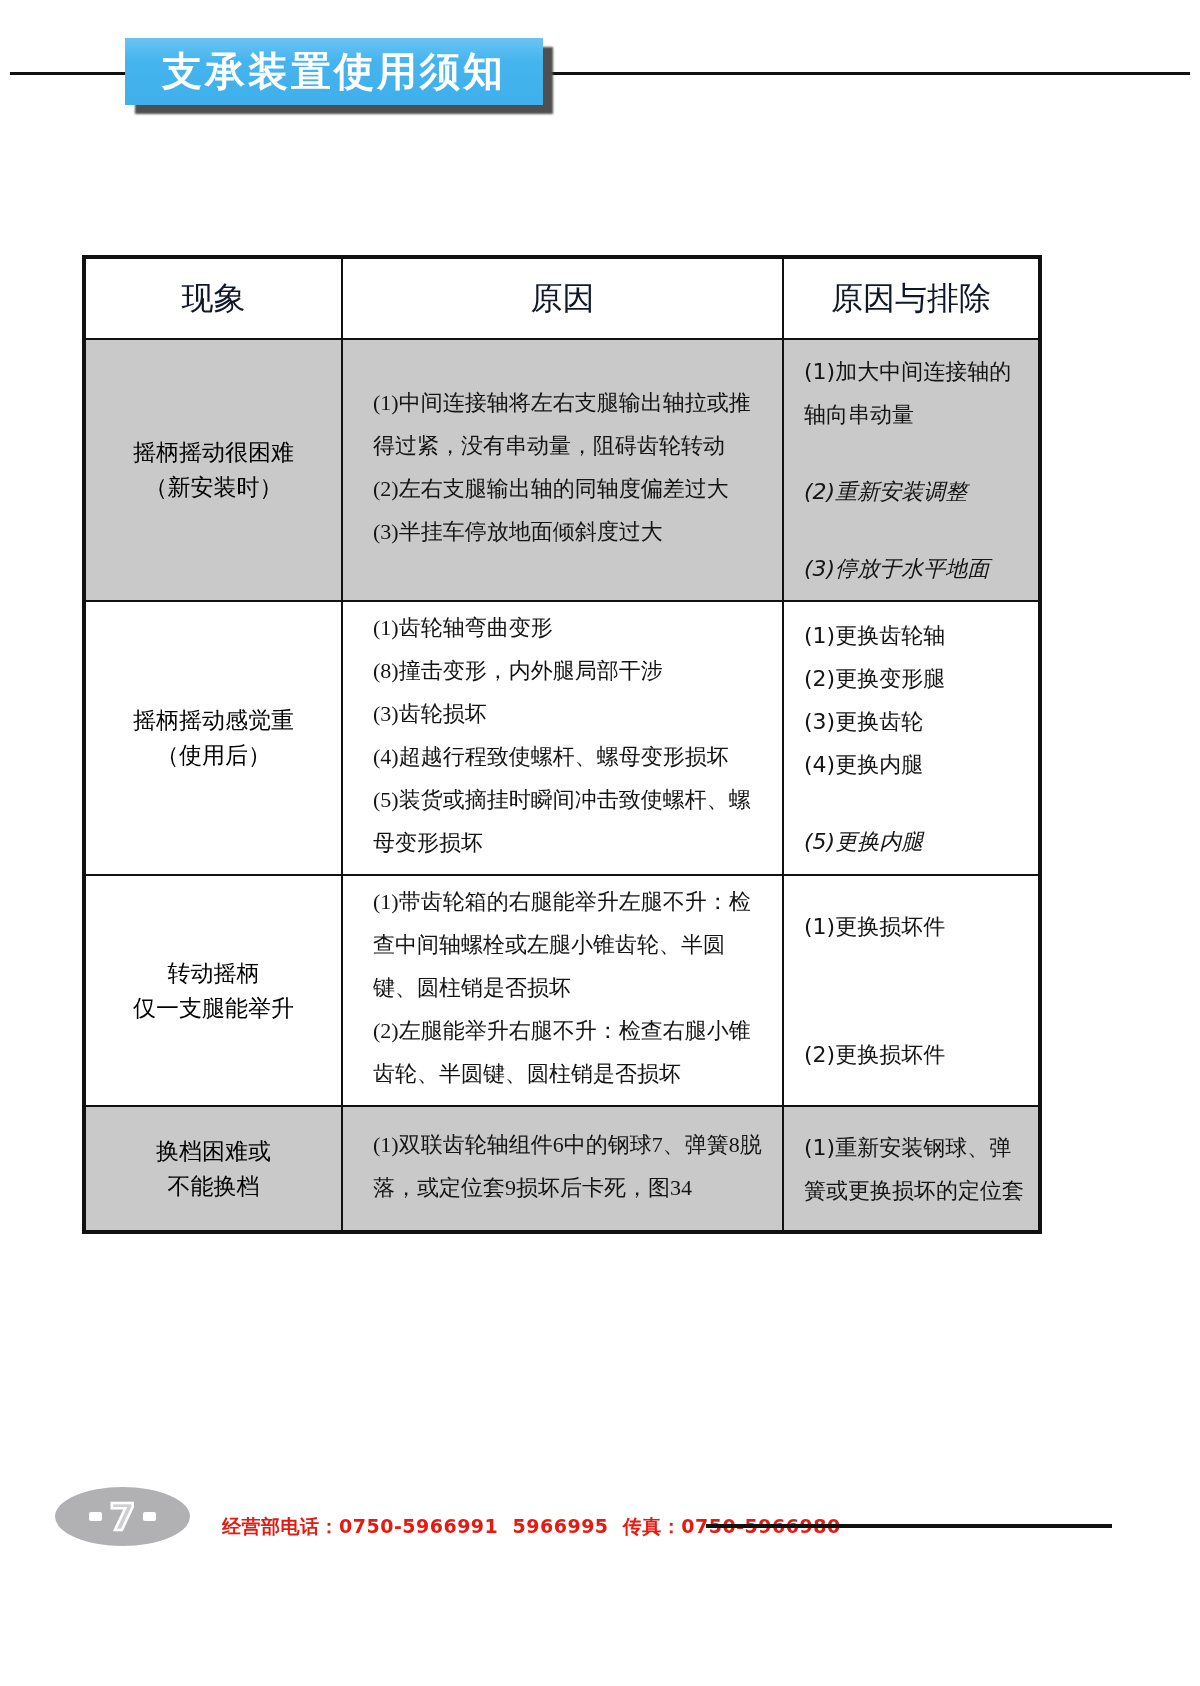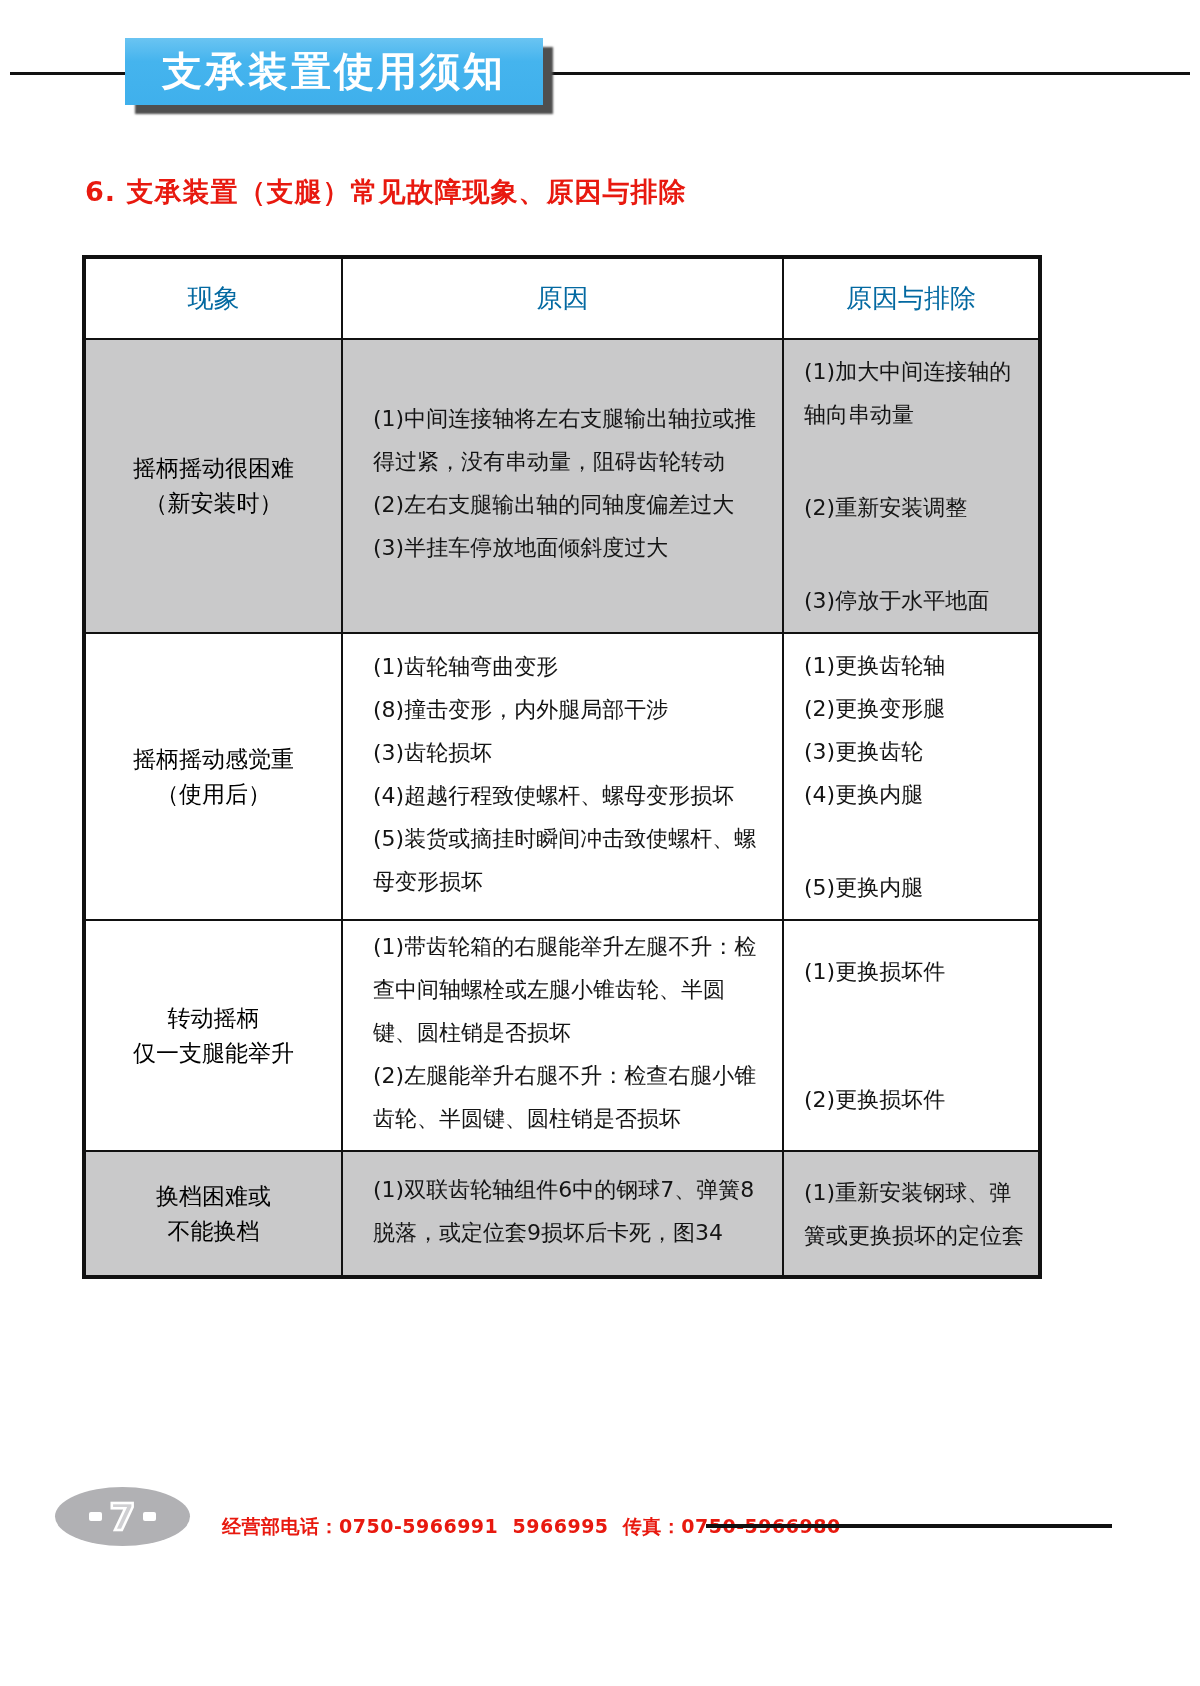--- a/index.html
+++ b/index.html
@@ -19,30 +19,30 @@
                    font-size:27px; font-weight:bold; letter-spacing:1px; }
 
   
   .fault-table { position:absolute; left:82px; top:255px; width:956px;
                  border-collapse:collapse; table-layout:fixed;
                  border:4px solid #111; }
   .fault-table col.c1 { width:258px; }
   .fault-table col.c2 { width:441px; }
   .fault-table col.c3 { width:257px; }
   .fault-table th, .fault-table td { border:2.5px solid #111; vertical-align:middle; }
-  .fault-table th { height:82px; font-size:26px; font-weight:400; color:#0369a1; text-align:center; background:#fff; }
+  .fault-table th { height:82px; font-size:32px; font-weight:400; color:#0f172a; text-align:center; background:#fff; }
   tr.shaded td { background:#c9c9ca; }
   tr.plain td { background:#ffffff; }
 
   td.ph { text-align:center; color:#000000; font-size:23px; line-height:35px; padding:6px 4px; }
   td.cause, td.remedy { color:#141414; font-size:22px; line-height:43px; }
-  td.cause { padding:4px 14px 10px 30px; }
+  td.cause { padding:4px 14px 10px 30px;font-family:Liberation Serif, serif; }
   td.remedy { padding:10px 8px 10px 20px; }
   .item { }
-  .gap-md { margin-top:50px; }
+  .gap-md { margin-top:34px;font-style:italic; }
   .gap-lg { margin-top:85px; }
 
   .r1 td { height:218px; }
   .r2 td { height:208px; }
   .r3 td { height:117px; }
   .r4 td { height:190px; }
   .r5 td { height:126px; }
 
   
   .page-badge { position:absolute; left:55px; top:1487px; width:135px; height:59px;
@@ -59,21 +59,20 @@
 <body>
 
 <div class="page">
 
   <div class="top-rule"></div>
 
   <div class="banner">
     <span class="banner-text">支承装置使用须知</span>
   </div>
 
-  <div class="section-title">6. 支承装置（支腿）常见故障现象、原因与排除</div>
 
   <table class="fault-table">
     <colgroup>
         <col class="c1">
         <col class="c2">
         <col class="c3">
       </colgroup>
     <thead>
       <tr>
         <th>现象</th>

